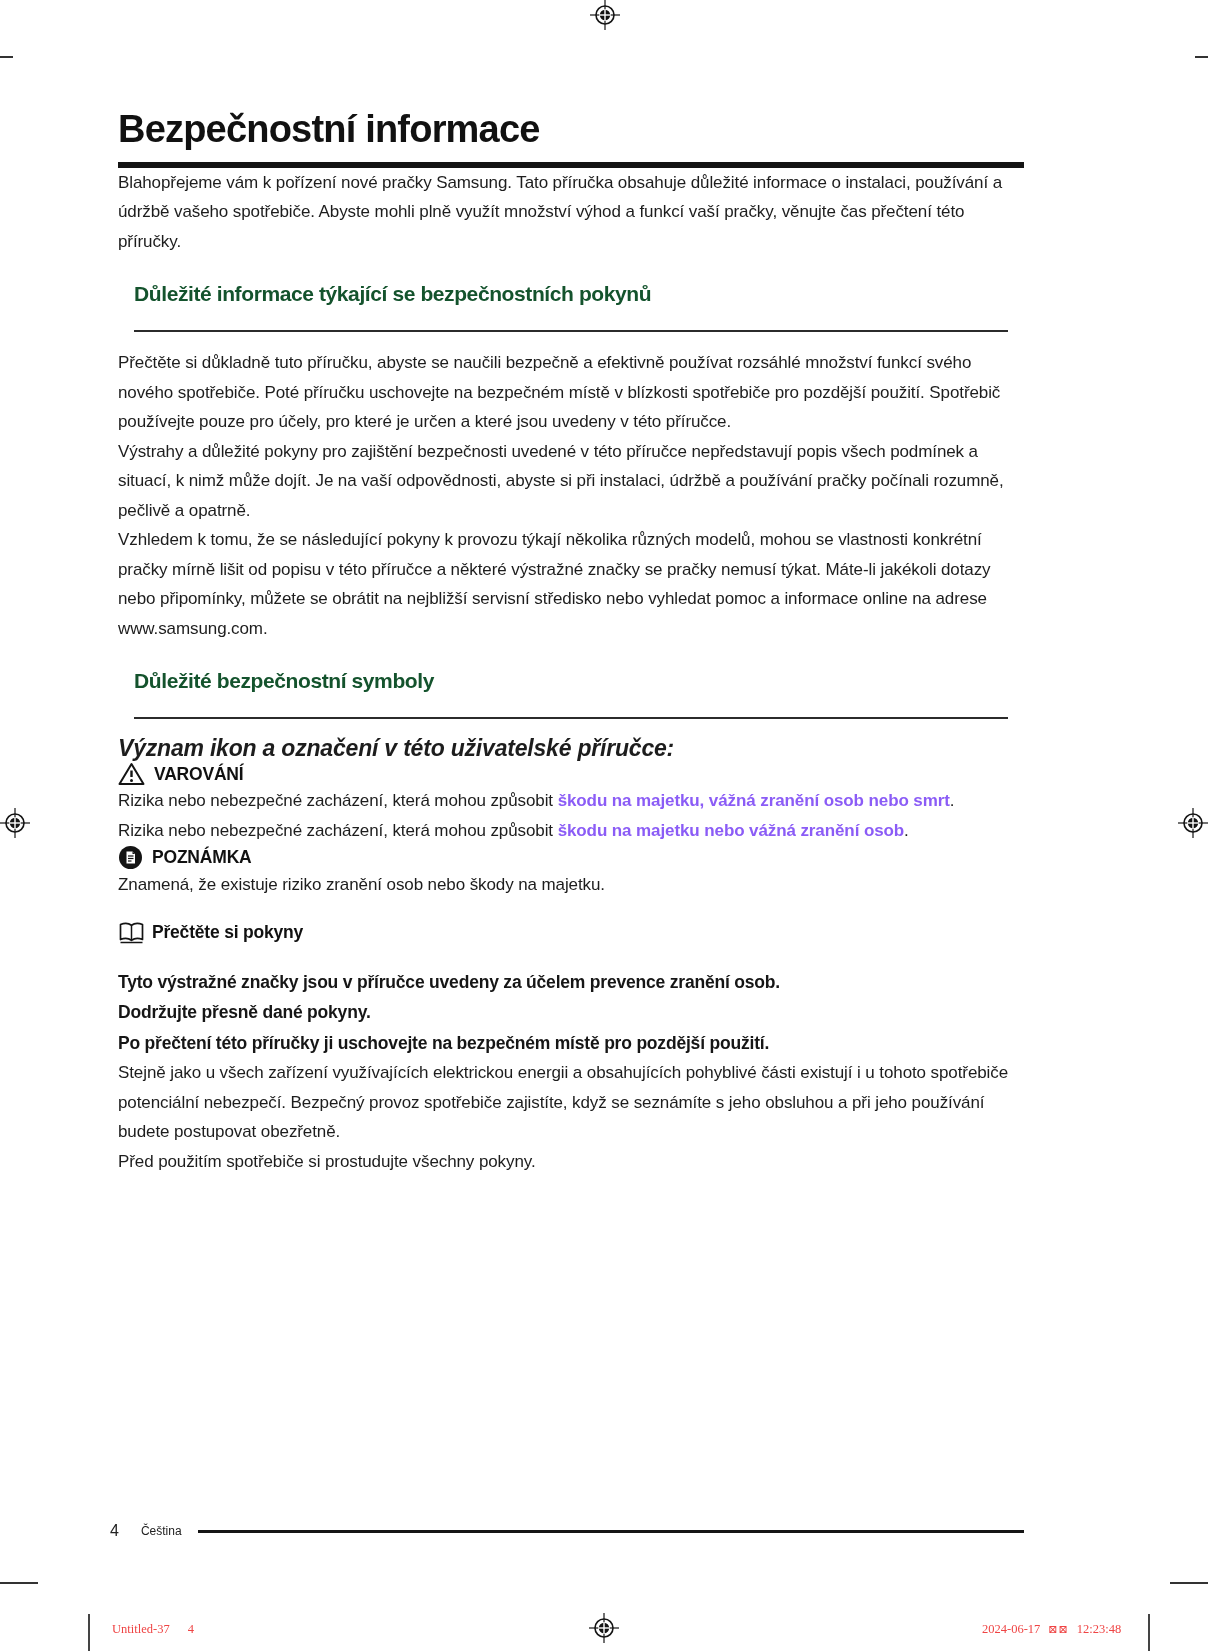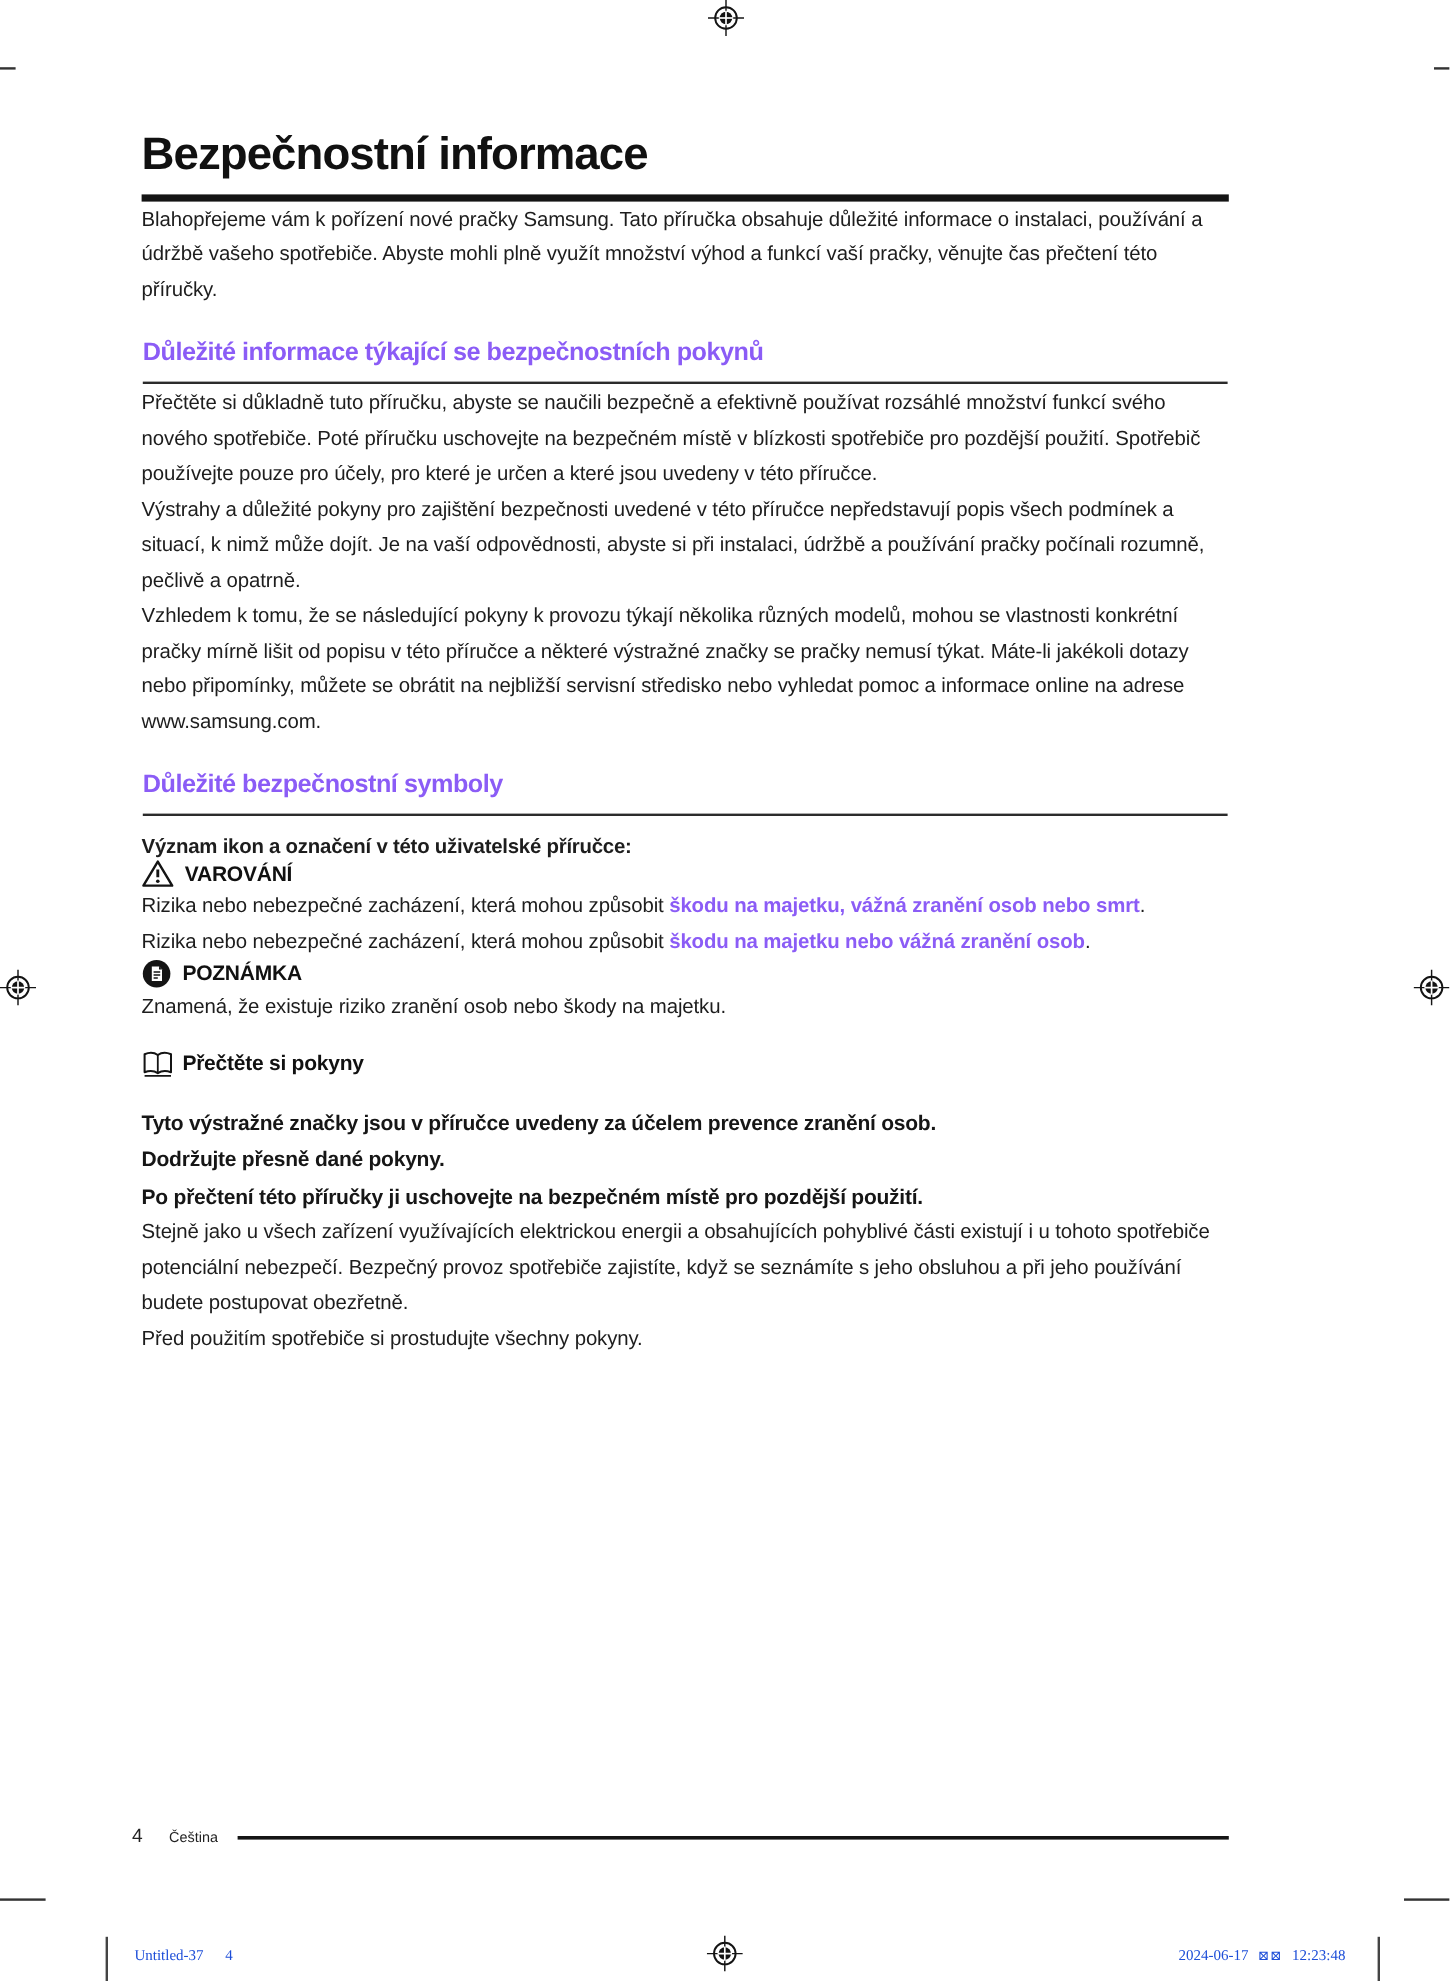--- a/index.html
+++ b/index.html
@@ -6,41 +6,41 @@
   body{
     width:1208px;height:1651px;position:relative;background:#ffffff;
     font-family:"Liberation Sans","DejaVu Sans",sans-serif;
     color:#1d1d1d;-webkit-font-smoothing:antialiased;overflow:hidden;
   }
   .content{position:absolute;left:118px;top:108px;width:906px;}
   h1{font-size:38px;font-weight:700;color:#111;margin:0;letter-spacing:-0.8px;line-height:1.12;}
   .title-rule{height:6px;background:#141414;margin-top:11px;}
   p.body{font-size:17px;line-height:29.5px;margin:0;letter-spacing:-0.1px;}
   .intro{margin-top:17px;}
-  h2{font-size:21px;font-weight:700;color:#8b5cf6;margin:1px;margin-top:26px;
-     padding-bottom:12px;border-bottom:2px solid #2b2b2b;letter-spacing:-0.4px;}
+  h2{font-size:21px;font-weight:700;color:#14532d;margin:16px;margin-top:26px;
+     padding-bottom:24px;border-bottom:2px solid #2b2b2b;letter-spacing:-0.4px;}
   .after-h2{margin-top:14px;}
   .gap{margin-top:13px;}
-  .lead{font-size:17px;font-weight:700;margin:0;margin-top:16px;letter-spacing:-0.2px;}
+  .lead{font-size:23px;font-weight:700;margin:0;margin-top:16px;letter-spacing:-0.2px;font-style:italic;}
   .sym-row{display:flex;align-items:center;gap:9px;margin-top:0;}
   .sym-label{font-size:17.5px;font-weight:700;letter-spacing:-0.2px;color:#111;}
   .sym-desc{margin-top:11px;}
   .read-row{display:flex;align-items:center;gap:7px;margin-top:21px;}
   .emphasis{margin-top:23px;font-size:17.5px;font-weight:700;line-height:30.5px;letter-spacing:-0.2px;color:#161616;}
   .emphasis div{margin:0;}
   .plain-after{margin-top:21px;}
   .icon-svg{display:block;flex:0 0 auto;}
   b.inline{font-weight:700;color:#8b5cf6;}
   
   .footer{position:absolute;left:110px;top:1522px;width:914px;display:flex;align-items:center;}
   .footer .pgnum{font-size:16px;color:#222;}
   .footer .lang{font-size:12px;color:#222;margin-left:22px;}
   .footer-rule{flex:1;height:3px;background:#151515;margin-left:16px;}
   
-  .slug{font-family:"Liberation Serif","DejaVu Serif",serif;font-size:12.5px;color:#1d4ed8;position:absolute;justify-content:space-between;}
+  .slug{font-family:"Liberation Serif","DejaVu Serif",serif;font-size:12.5px;color:#ef4444;position:absolute;justify-content:space-between;}
   .slug-left{left:112px;top:1622px;display:flex;gap:18px;}
   .slug-right{left:982px;top:1622px;display:flex;gap:8px;align-items:center;}
   .slug-right .glyphbox{font-size:11px;letter-spacing:1px;}
   .bleed-line-v{position:absolute;width:1.5px;background:#444;}
   .crop-tick-h{position:absolute;height:2px;background:#333;}
   .regmark{position:absolute;}
 </style>
 </head>
 <body>
 

